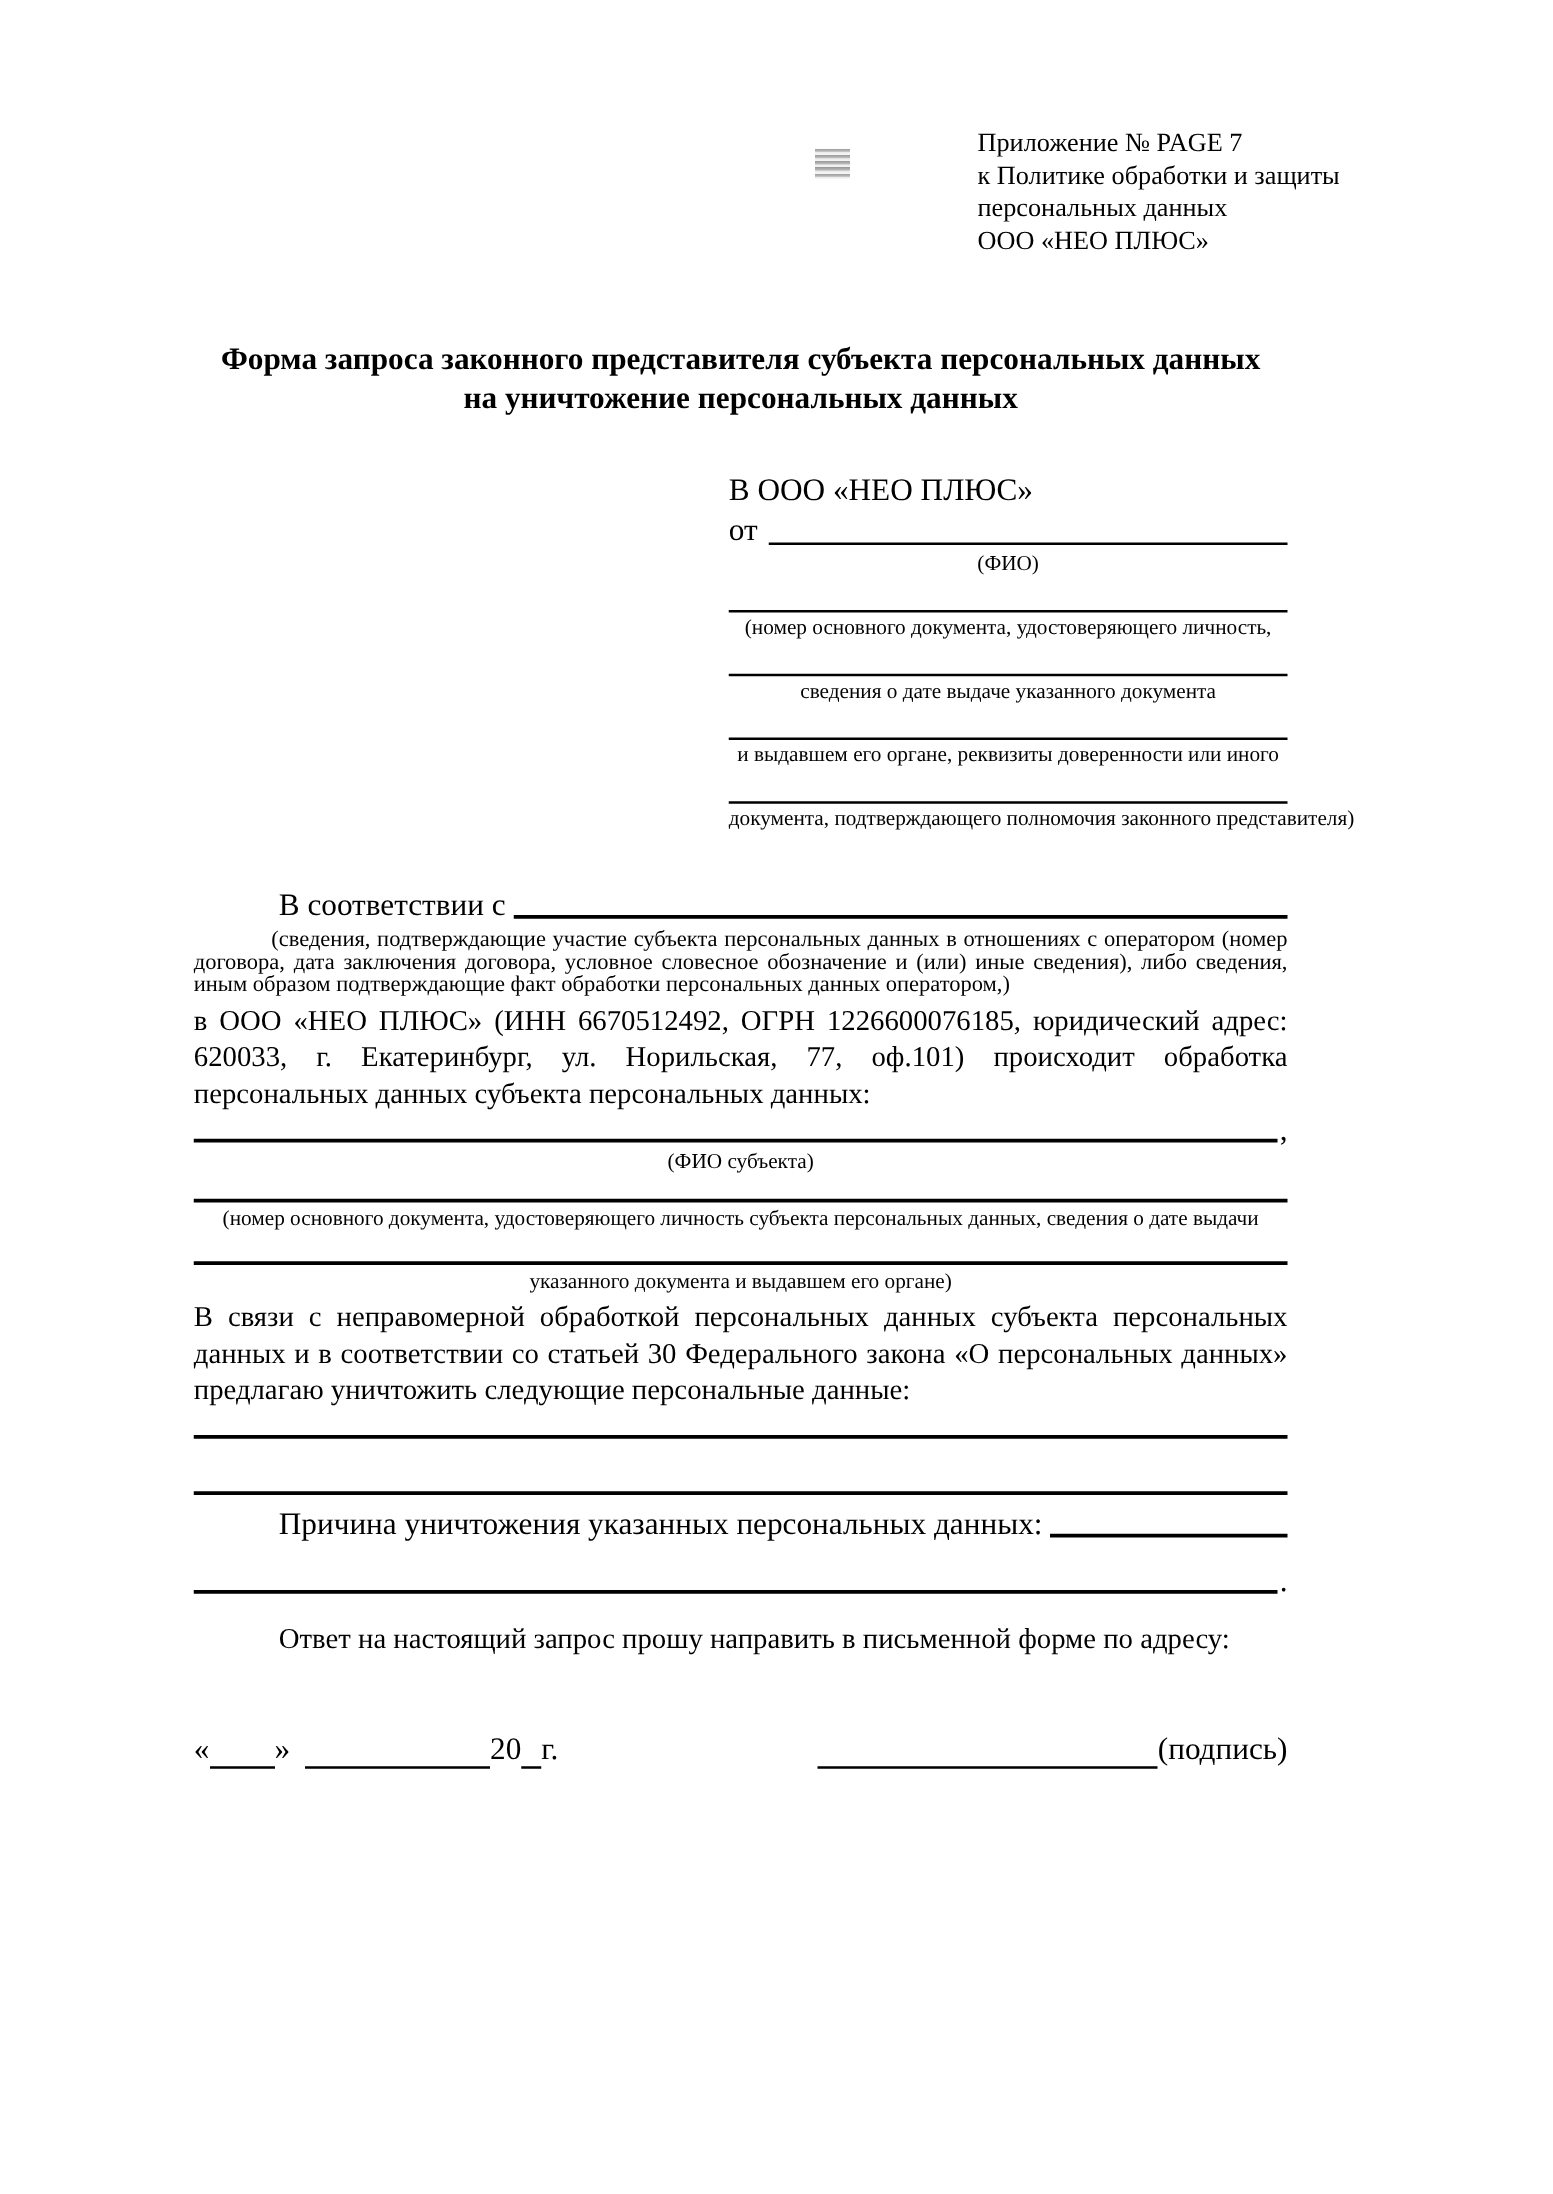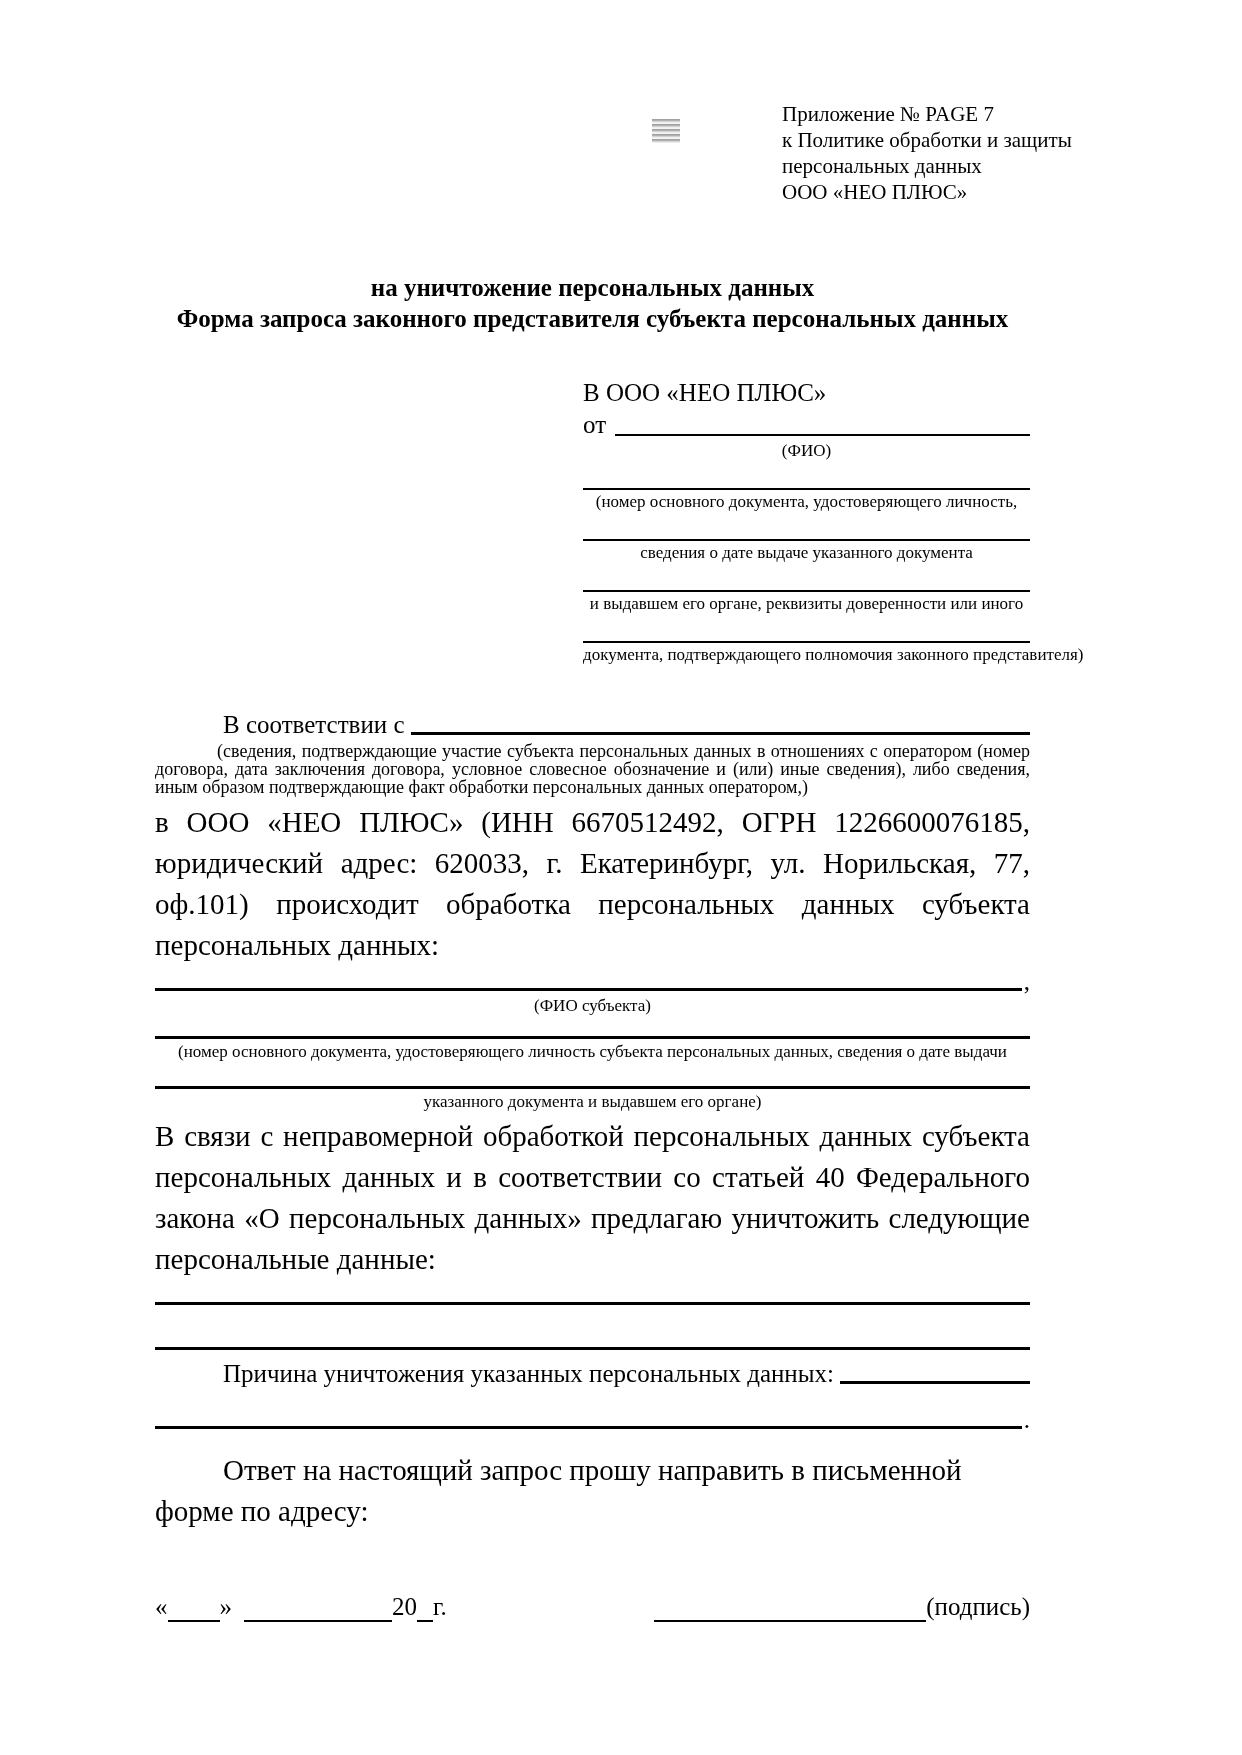--- a/index.html
+++ b/index.html
@@ -58,21 +58,21 @@
   
   .row { display: flex; align-items: flex-end; font-size: 25px; line-height: 28px; }
   .row .grow { flex: 1; border-bottom: 3px solid #000; margin-bottom: 4px; margin-left: 6px; }
   .indent { margin-left: 68px; }
   .acc-row { margin-top: 46px; }
   .fine {
     font-size: 18px; line-height: 18px;
     text-align: justify; text-indent: 62px;
     margin-top: 3px;
   }
-  .para { font-size: 29px; line-height: 41px; text-align: justify; }
+  .para { font-size: 23px; line-height: 29px; text-align: justify; }
   .op-para { margin-top: 6px; }
   .hr { border-bottom: 3px solid #000; height: 0; }
   .hr-row { display: flex; align-items: flex-end; font-size: 25px; line-height: 28px; }
   .hr-grow { flex: 1; border-bottom: 3px solid #000; margin-bottom: 5px; }
   .hr-suffix { margin-left: 2px; }
   .subject-row { margin-top: 2px; }
   .bcaption { font-size: 17px; line-height: 20px; text-align: center; white-space: nowrap; }
   .hr1 { margin-top: 20px; }
   .hr2 { margin-top: 24px; }
   .bcap-pad { margin-top: 3px; }
@@ -112,22 +112,22 @@
   <div class="header-block">
     <div>Приложение №  PAGE 7</div>
     <div>к Политике обработки и защиты</div>
     <div>персональных данных</div>
     <div>ООО «НЕО ПЛЮС»</div>
   </div>
 
   <div class="content">
 
     <div class="title">
+      <span class="title-line">Форма запроса законного представителя субъекта персональных данных</span>
       <span class="title-line">на уничтожение персональных данных</span>
-      <span class="title-line">Форма запроса законного представителя субъекта персональных данных</span>
     </div>
 
     <div class="addr">
       <div class="addr-to">В ООО «НЕО ПЛЮС»</div>
       <div class="addr-from">
         <span>от</span>
         <span class="blank"></span>
       </div>
       <div class="addr-caption">(ФИО)</div>
       <div class="addr-line"></div>
@@ -154,21 +154,21 @@
       <span class="hr-suffix">,</span>
     </div>
     <div class="bcaption">(ФИО субъекта)</div>
 
     <div class="hr hr1"></div>
     <div class="bcaption bcap-pad">(номер основного документа, удостоверяющего личность субъекта персональных данных, сведения о дате выдачи</div>
 
     <div class="hr hr2"></div>
     <div class="bcaption bcap-pad">указанного документа и выдавшем его органе)</div>
 
-    <div class="para destroy-para">В связи с неправомерной обработкой персональных данных субъекта персональных данных и в соответствии со статьей 40 Федерального закона «О персональных данных» предлагаю уничтожить следующие персональные данные:</div>
+    <div class="para destroy-para">В связи с неправомерной обработкой персональных данных субъекта персональных данных и в соответствии со статьей 30 Федерального закона «О персональных данных» предлагаю уничтожить следующие персональные данные:</div>
 
     <div class="hr hr3"></div>
     <div class="hr hr4"></div>
 
     <div class="row indent reason-row">
       <span>Причина уничтожения указанных персональных данных:</span>
       <span class="grow"></span>
     </div>
 
     <div class="hr-row reason2-row">

